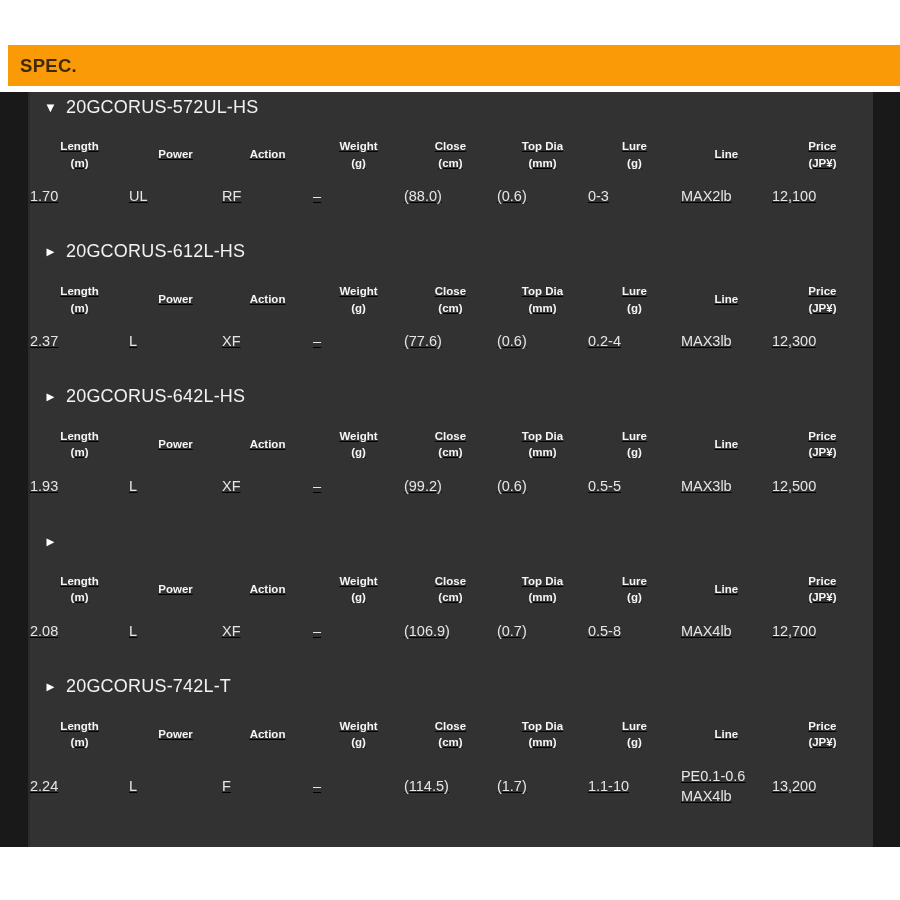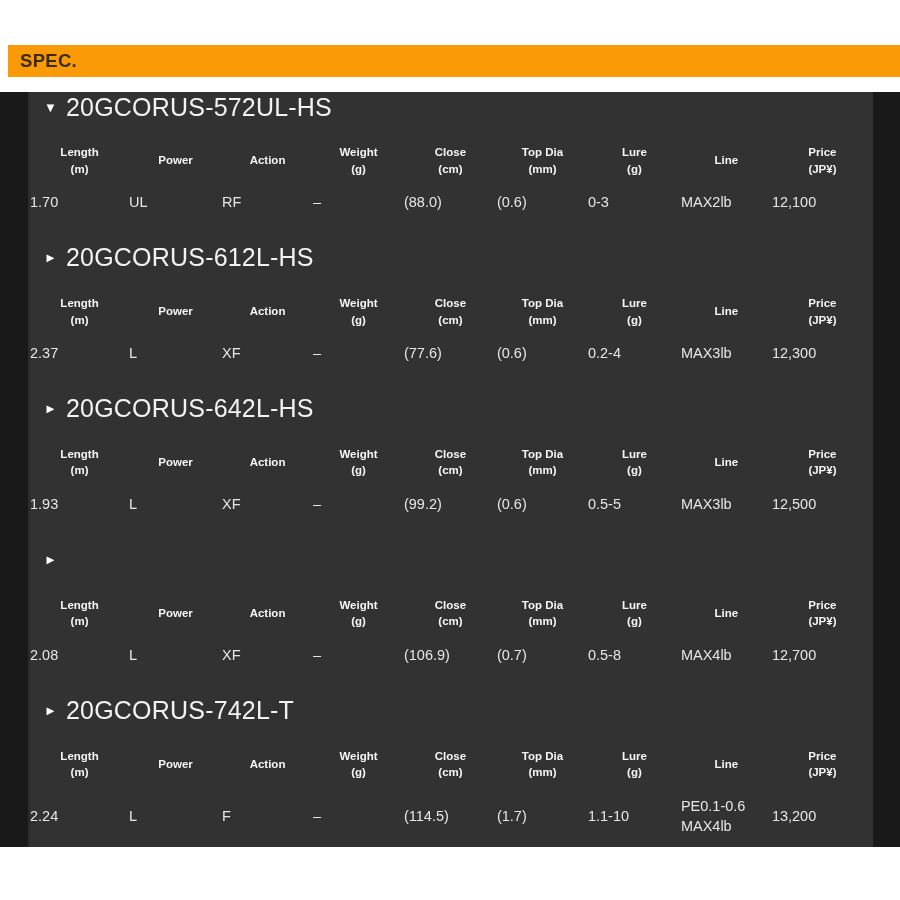--- a/index.html
+++ b/index.html
@@ -22,21 +22,21 @@
     height: 900px;
     background: #ffffff;
   }
 
   
   .spec-header {
     position: absolute;
     left: 8px;
     top: 45px;
     width: 892px;
-    height: 32px;
+    height: 41px;
     background: #fb9a07;
     box-sizing: border-box;
   }
   .spec-header-title {
     position: absolute;
     left: 12px;
     top: 50%;
     transform: translateY(-50%);
     font-size: 18.5px;
     font-weight: bold;
@@ -80,33 +80,34 @@
   .group-arrow {
     font-size: 13px;
     line-height: 1;
     color: #ffffff;
     margin-right: 9px;
     width: 13px;
     display: inline-block;
     text-align: left;
   }
   .group-title {
-    font-size: 25px;
+    font-size: 18px;
     color: #f2f2f2;
     letter-spacing: 0.2px;
     white-space: nowrap;
     font-weight: normal;
   }
 
   
   .spec-table {
     width: 100%;
     border-collapse: collapse;
     table-layout: fixed;
-    margin-top: 18px;
+    margin-top: 12px;
+    text-decoration: underline;
   }
   .spec-table th {
     font-size: 11.5px;
     font-weight: bold;
     color: #f5f5f5;
     line-height: 1.45;
     padding: 4px 0 4px 0;
     text-align: center;
     vertical-align: middle;
   }

